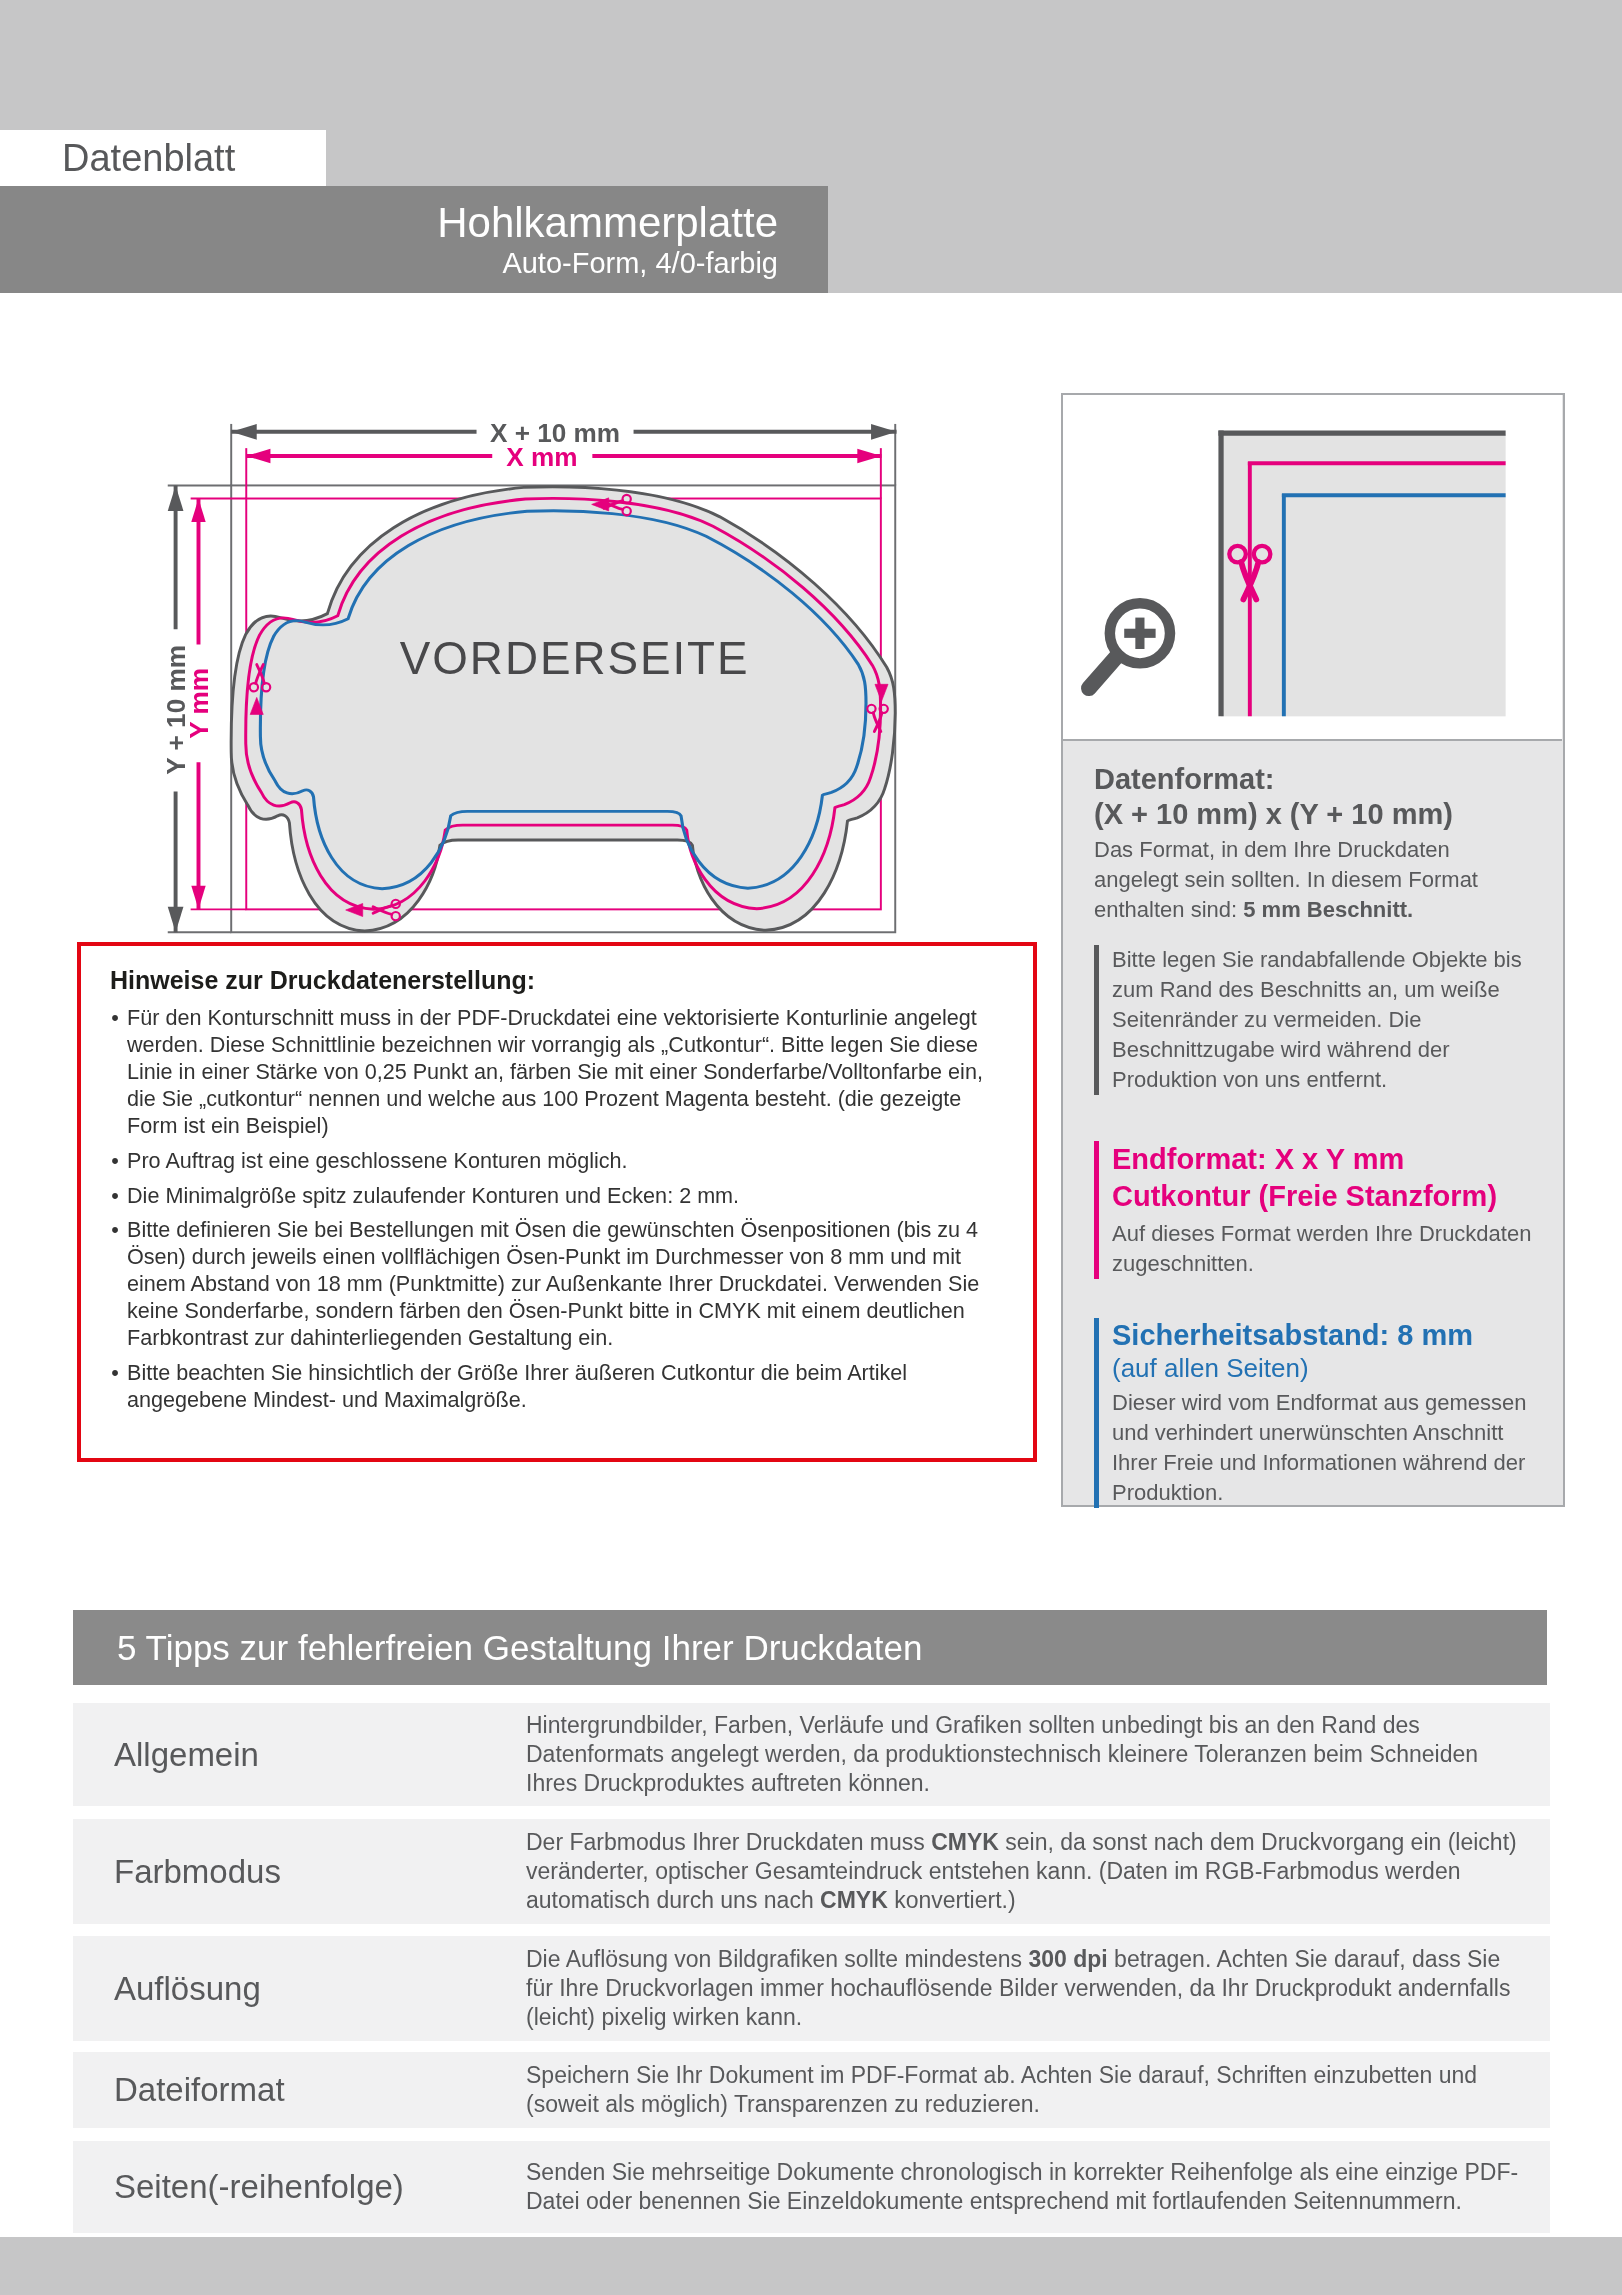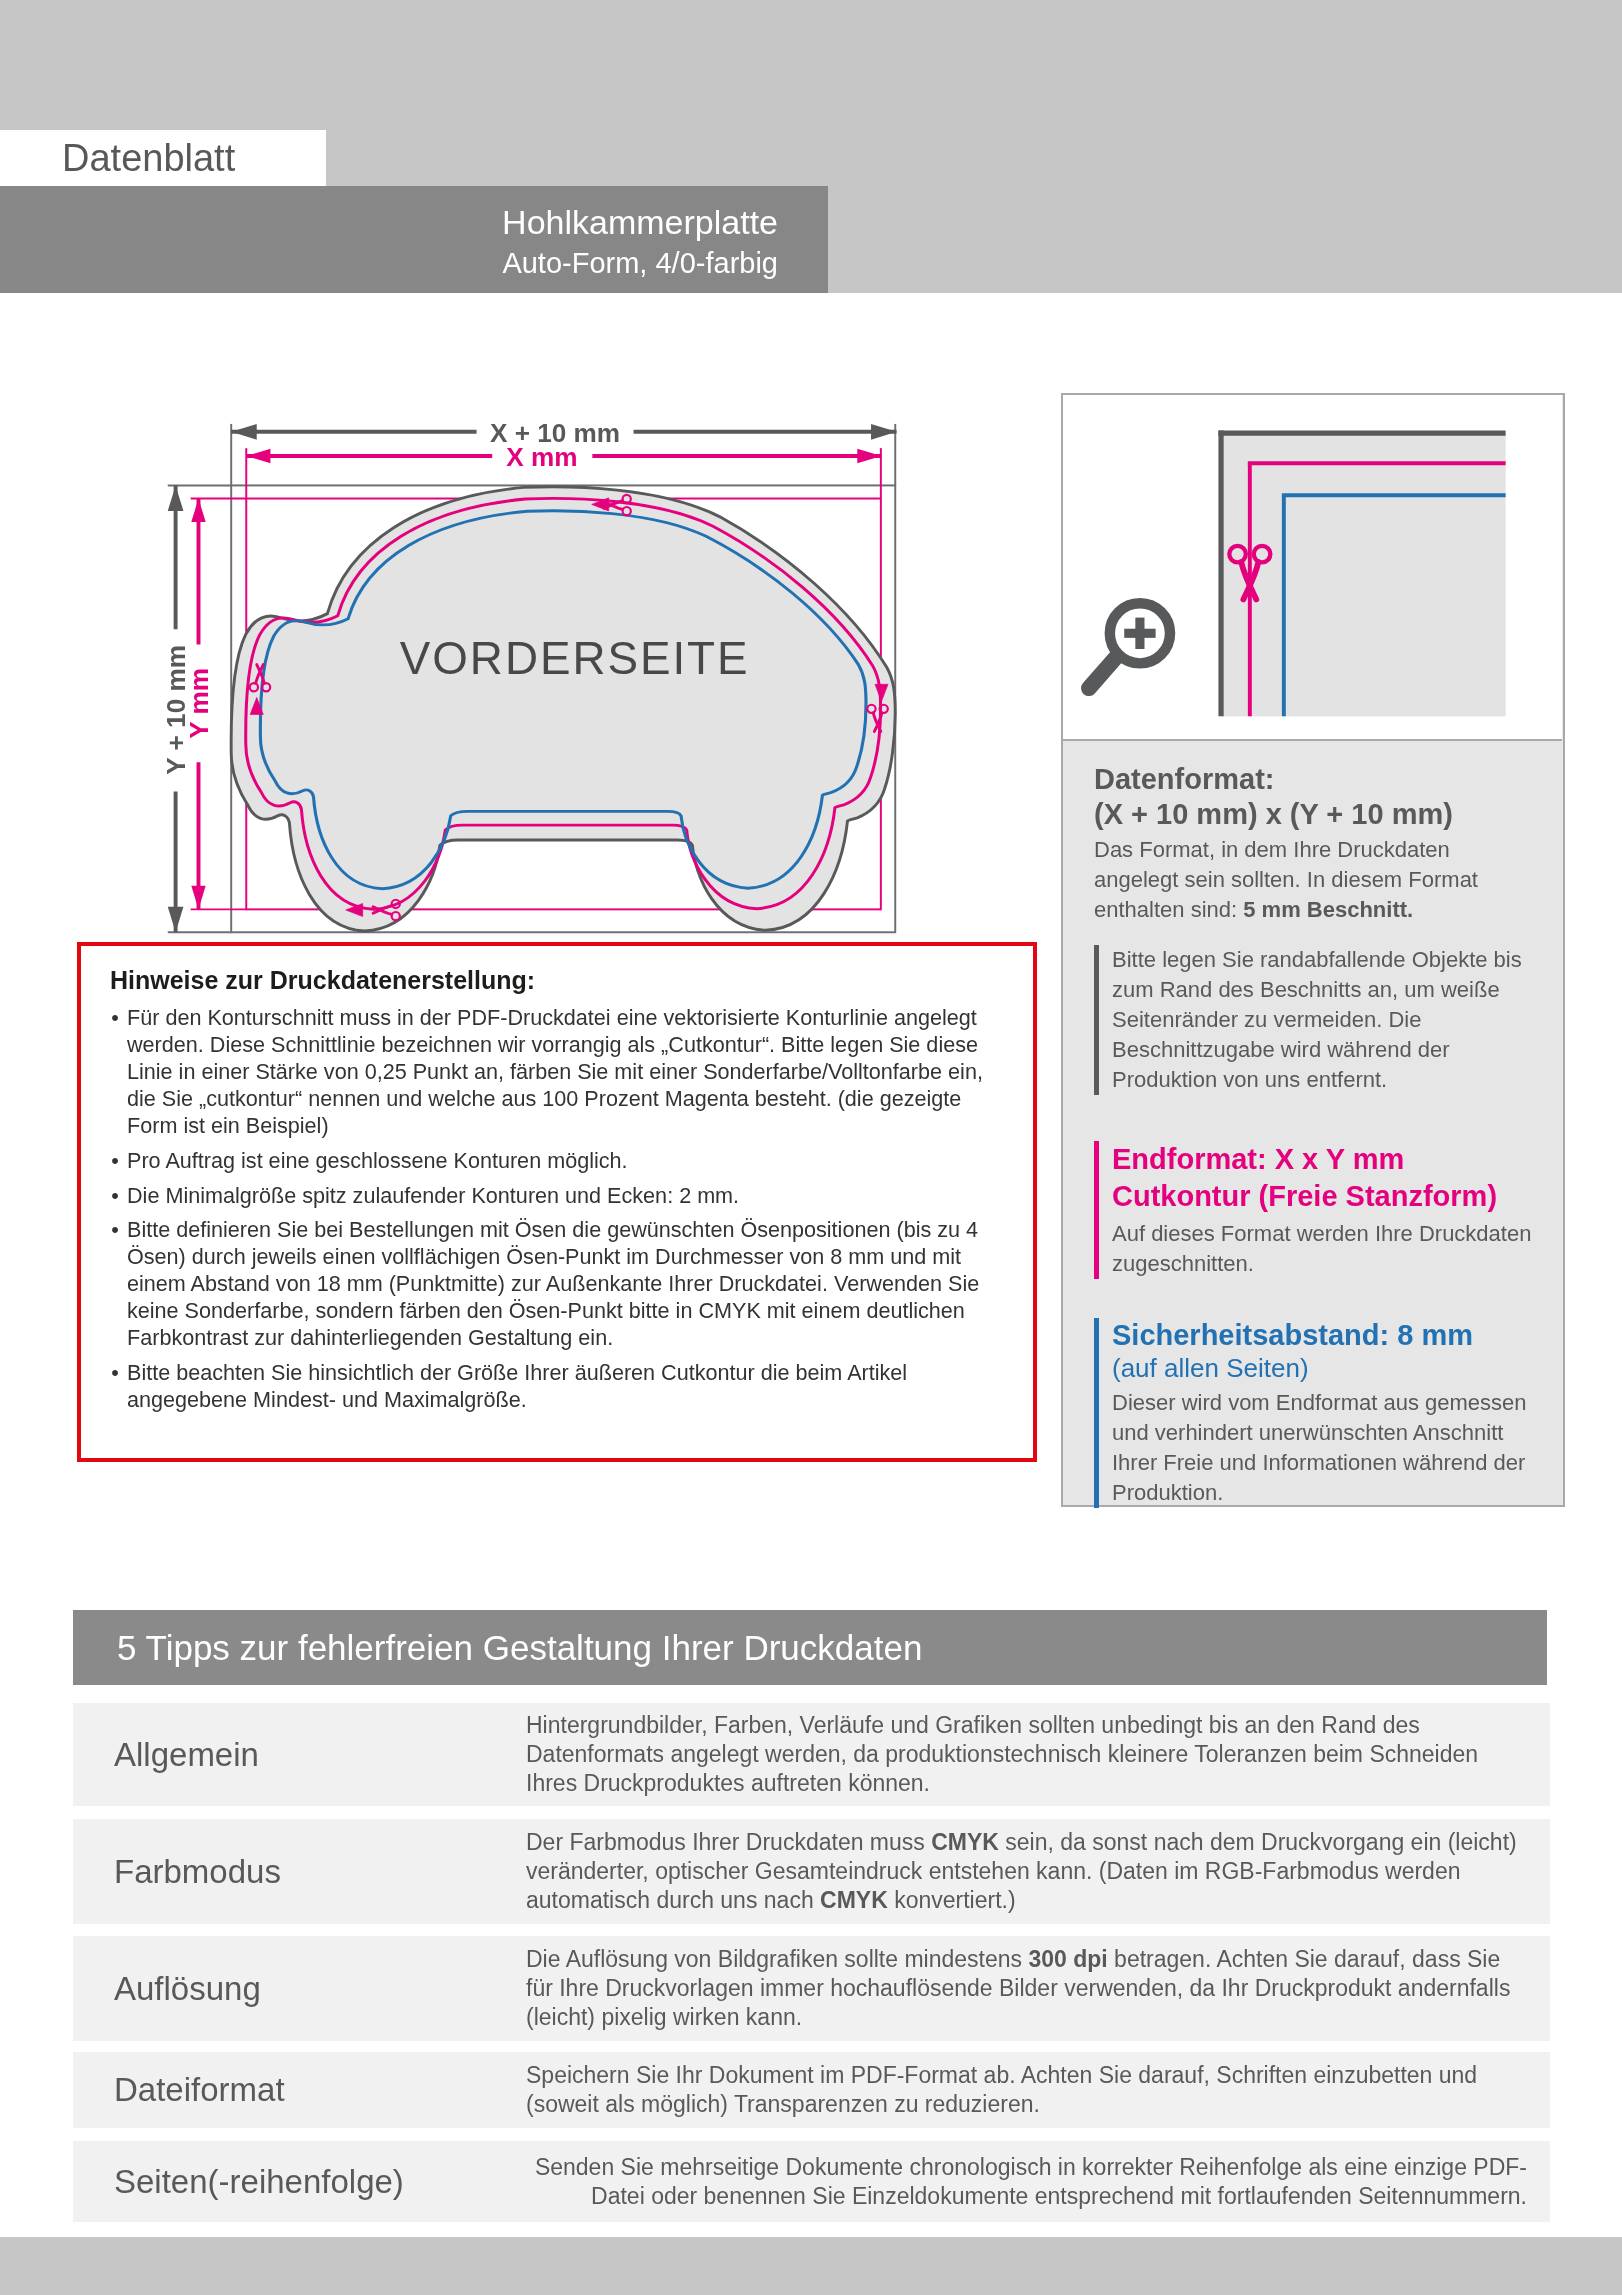--- a/index.html
+++ b/index.html
@@ -8,21 +8,21 @@
     font-family:"Liberation Sans", sans-serif;overflow:hidden;
   }
   .abs{position:absolute;}
 
   
   .band-top{left:0;top:0;width:1623px;height:293px;background:#c6c6c7;}
   .datenblatt-box{left:0;top:130px;width:326px;height:56px;background:#ffffff;}
   .datenblatt-box span{display:block;padding-left:62px;line-height:56px;font-size:38px;color:#57585a;}
   .product-bar{left:0;top:186px;width:828px;height:107px;background:#878787;
     display:flex;flex-direction:column;justify-content:center;align-items:flex-end;padding-right:50px;box-sizing:border-box;}
-  .product-title{color:#ffffff;font-size:34px;line-height:47px;}
+  .product-title{color:#ffffff;font-size:42px;line-height:47px;}
   .product-subtitle{color:#ffffff;font-size:29px;line-height:35px;}
 
   
   .hinweise{left:77px;top:942px;width:960px;height:520px;box-sizing:border-box;
     border:4.6px solid #e30613;background:#ffffff;padding:19.6px 29px 0 29px;}
   .hinweise h2{margin:0 0 9.2px 0;font-size:25px;color:#1d1d1b;}
   .hinweise ul{margin:0;padding:0;list-style:none;}
   .hinweise li{position:relative;padding-left:17px;margin-bottom:7.9px;
     font-size:21.6px;line-height:27px;color:#333333;}
   .hinweise li:before{content:"•";position:absolute;left:1.3px;}
@@ -48,21 +48,21 @@
   
   .tips-bar{left:73px;top:1610px;width:1474px;height:75px;background:#8a8a8a;}
   .tips-bar span{display:block;padding-left:44px;line-height:75px;font-size:35px;color:#ffffff;}
   .tip-row{left:73px;width:1477px;background:#f1f1f2;}
   .tip-label{position:absolute;left:41px;top:50%;transform:translateY(-50%);
     font-size:33px;color:#58595b;white-space:nowrap;}
   .tip-text{position:absolute;left:453px;top:50%;transform:translateY(-50%);
     width:1001px;font-size:23px;line-height:29.4px;color:#58595b;}
   .row1{top:1703px;height:103px;} .row2{top:1819px;height:105px;}
   .row3{top:1936px;height:105px;} .row4{top:2052px;height:76px;}
-  .row5{top:2141px;height:81px;text-align:right;}
+  .row5{top:2141px;height:92px;}
 
   .footer-band{left:0;top:2237px;width:1623px;height:59px;background:#c6c6c7;}
 
   .diagram-svg{left:0;top:0;width:1623px;height:2295px;pointer-events:none;}
 </style>
 </head>
 <body>
 
 <div class="abs band-top"></div>
 <div class="abs datenblatt-box">

